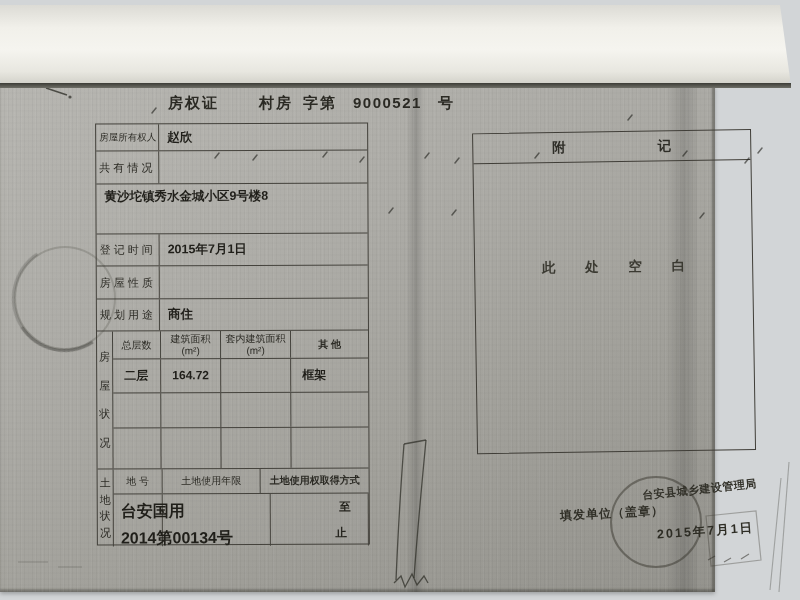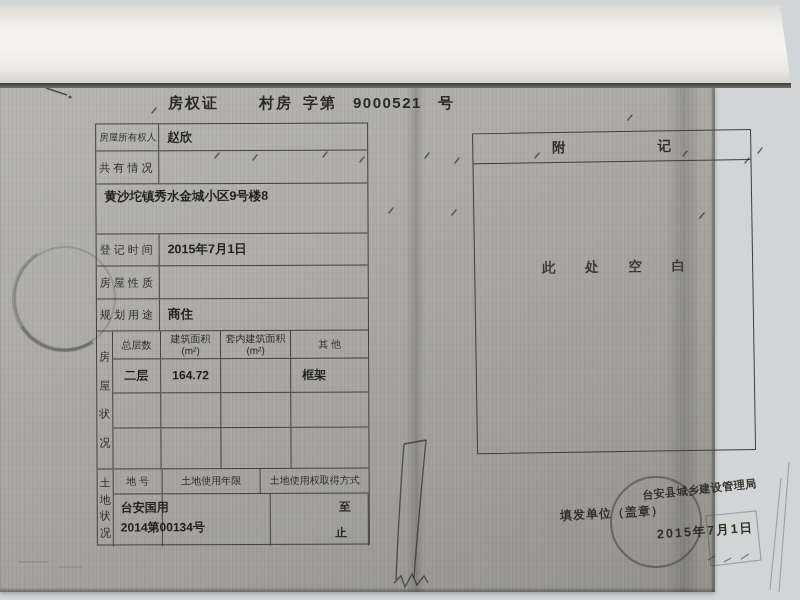--- a/index.html
+++ b/index.html
@@ -54,27 +54,27 @@
   
   .sec { display:flex; border-bottom:1px solid #45433d; }
   .sec:last-child { border-bottom:none; }
   .vlabel { width:16px; border-right:1px solid #45433d; display:flex; flex-direction:column;
     justify-content:space-evenly; align-items:center; font-size:11px; color:#2c2b25; padding:4px 0; }
   .grid { flex:1; display:flex; flex-direction:column; }
   .grow { display:flex; border-bottom:1px solid #45433d; }
   .grow:last-child { border-bottom:none; }
   .cell { border-right:1px solid #45433d; display:flex; align-items:center; justify-content:center;
     font-size:10px; text-align:center; line-height:1.2; color:#2c2b25; flex-direction:column; }
-  .cell:last-child { border-right:none; }
+  .cell:last-child { border-right:none;font-weight:bold; }
   .hc1 { width:48px; } .hc2 { width:60px; } .hc3 { width:70px; } .hc4 { flex:1; }
   .lc1 { width:49px; } .lc2 { width:108px; } .lc3 { flex:1; }
   .cell.dval { font-size:12px; font-weight:bold; color:#201f1a; }
   .cell.left { justify-content:flex-start; flex-direction:row; padding-left:11px; text-align:left; }
   .lrow-data { position:relative; }
-  .lot-text { position:absolute; left:7px; top:3px; font-size:12px; font-weight:bold;
+  .lot-text { position:absolute; left:7px; top:3px; font-size:16px; font-weight:bold;
     color:#201f1a; line-height:1.7; white-space:nowrap; z-index:2; }
   .term-cell { position:relative; }
   .term-from { position:absolute; right:17px; top:7px; font-size:11.5px; font-weight:bold; color:#26251f; }
   .term-to { position:absolute; right:21px; bottom:5px; font-size:11.5px; font-weight:bold; color:#26251f; }
   
   .notes { position:absolute; left:472px; top:43px; width:279px; height:321px;
     border:1px solid #403e38; transform:rotate(-0.9deg); transform-origin:top right; }
   .notes-head { height:30px; border-bottom:1px solid #403e38; display:flex; justify-content:center;
     gap:92px; align-items:center; font-size:13.5px; font-weight:600; color:#2e2d27; }
   .notes-blank { position:absolute; left:0; right:0; top:126px; text-align:center;

